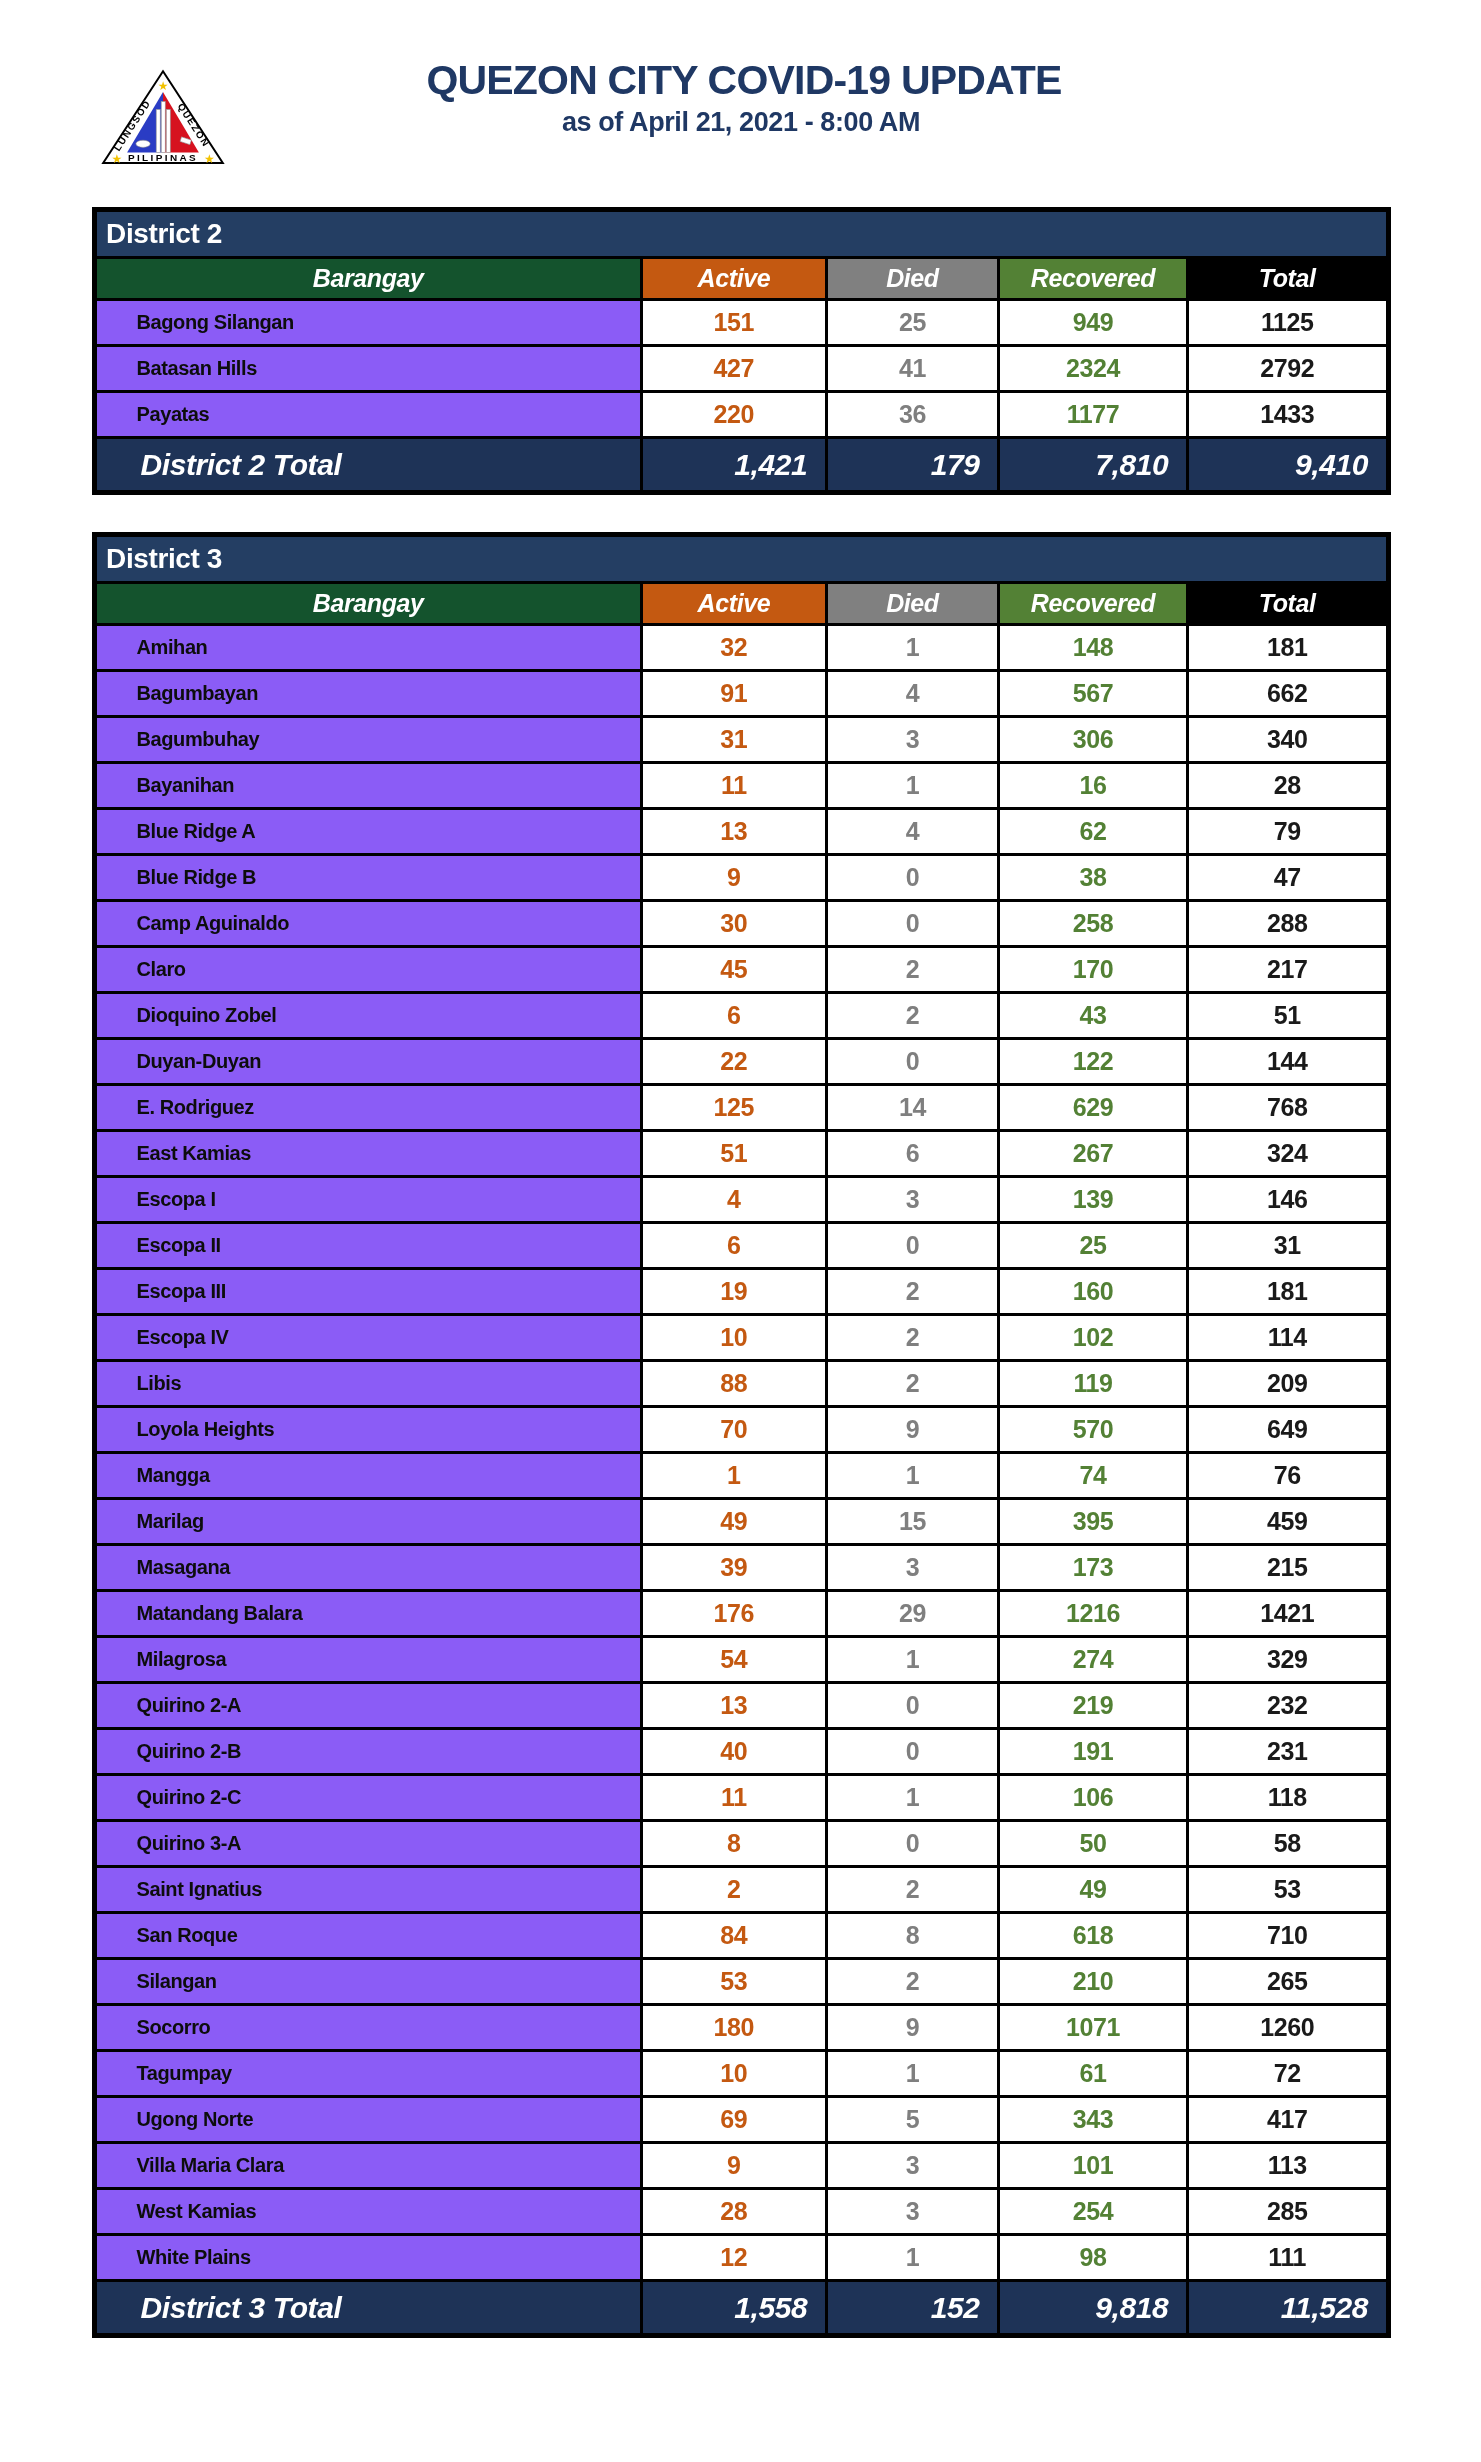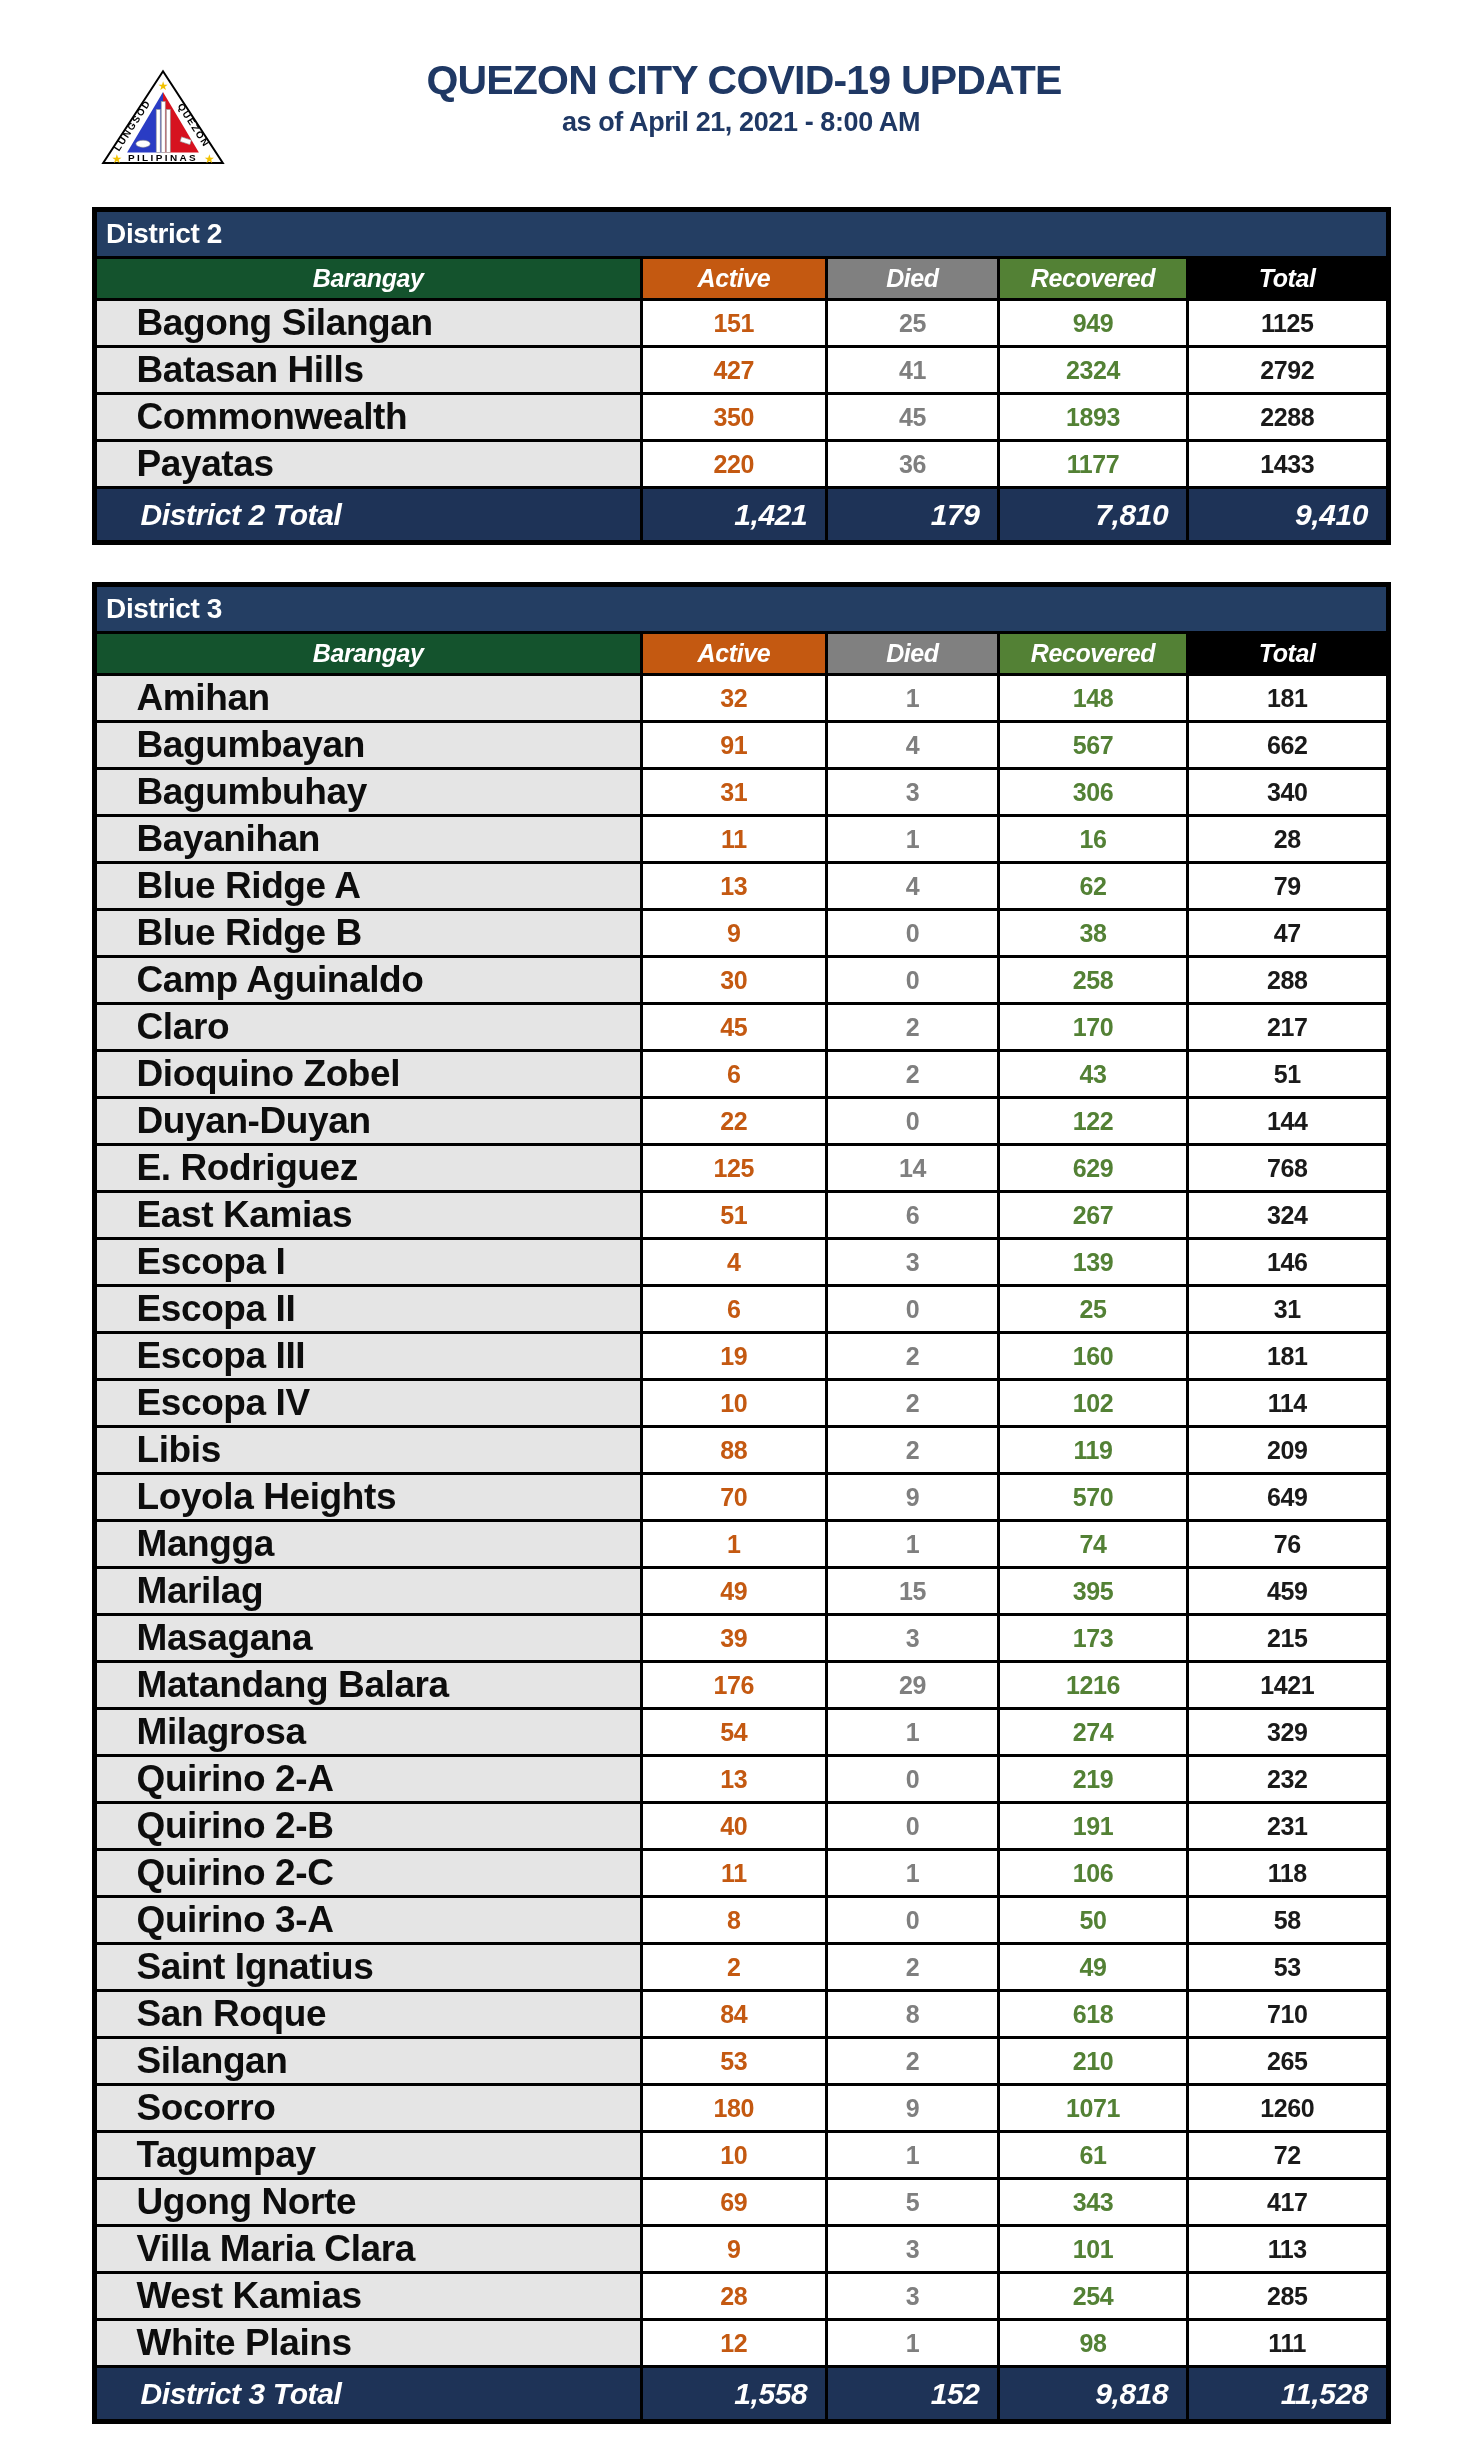--- a/index.html
+++ b/index.html
@@ -51,22 +51,22 @@
     font-size:25px;letter-spacing:-0.4px;
     height:37px;text-align:center;vertical-align:middle;
   }
   .col-barangay{background:#14532d;}
   .col-active{background:#C45911;}
   .col-died{background:#808080;}
   .col-recovered{background:#538135;}
   .col-total{background:#000000;}
 
   .name-cell{
-    background:#e5e5e5;color:#0d0d0d;
-    font-size:37px;font-weight:bold;letter-spacing:-0.4px;
+    background:#8b5cf6;color:#0d0d0d;
+    font-size:20px;font-weight:bold;letter-spacing:-0.4px;
     height:41px;padding-left:40px;text-align:left;vertical-align:middle;
   }
   .num{
     background:#fff;text-align:center;vertical-align:middle;
     font-size:25px;font-weight:bold;letter-spacing:-0.4px;
   }
   .num.active{color:#C45911;}
   .num.died{color:#7F7F7F;}
   .num.recovered{color:#538135;}
   .num.total{color:#1a1a1a;}
@@ -137,27 +137,20 @@
             <td class="num total">1125</td>
           </tr>
           <tr>
             <td class="name-cell">Batasan Hills</td>
             <td class="num active">427</td>
             <td class="num died">41</td>
             <td class="num recovered">2324</td>
             <td class="num total">2792</td>
           </tr>
           <tr>
-            <td class="name-cell">Commonwealth</td>
-            <td class="num active">350</td>
-            <td class="num died">45</td>
-            <td class="num recovered">1893</td>
-            <td class="num total">2288</td>
-          </tr>
-          <tr>
             <td class="name-cell">Payatas</td>
             <td class="num active">220</td>
             <td class="num died">36</td>
             <td class="num recovered">1177</td>
             <td class="num total">1433</td>
           </tr>
         </tbody>
     <tfoot>
       <tr class="total-row">
             <td class="total-label">District 2 Total</td>

